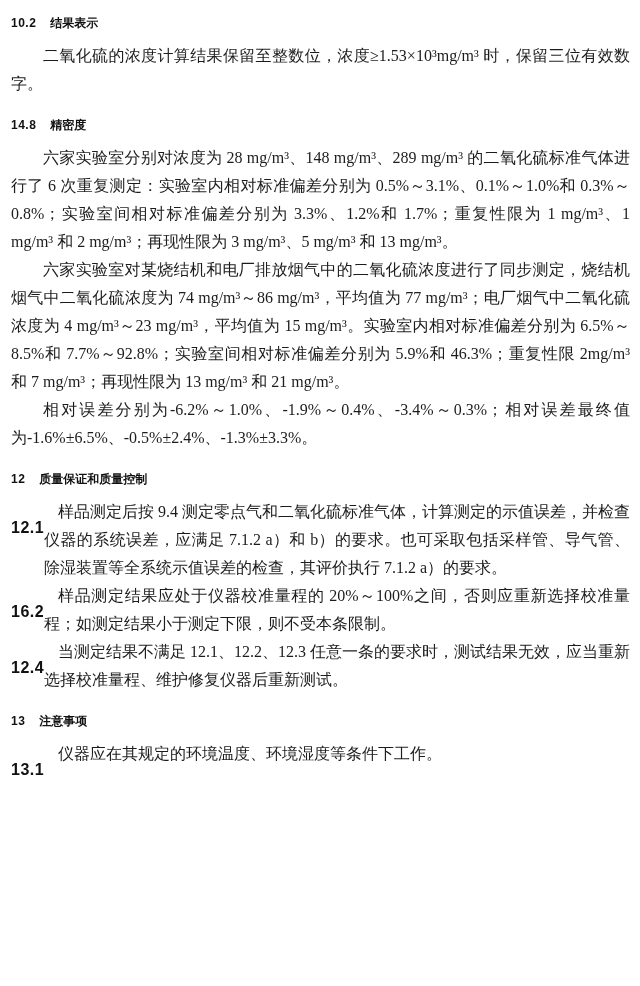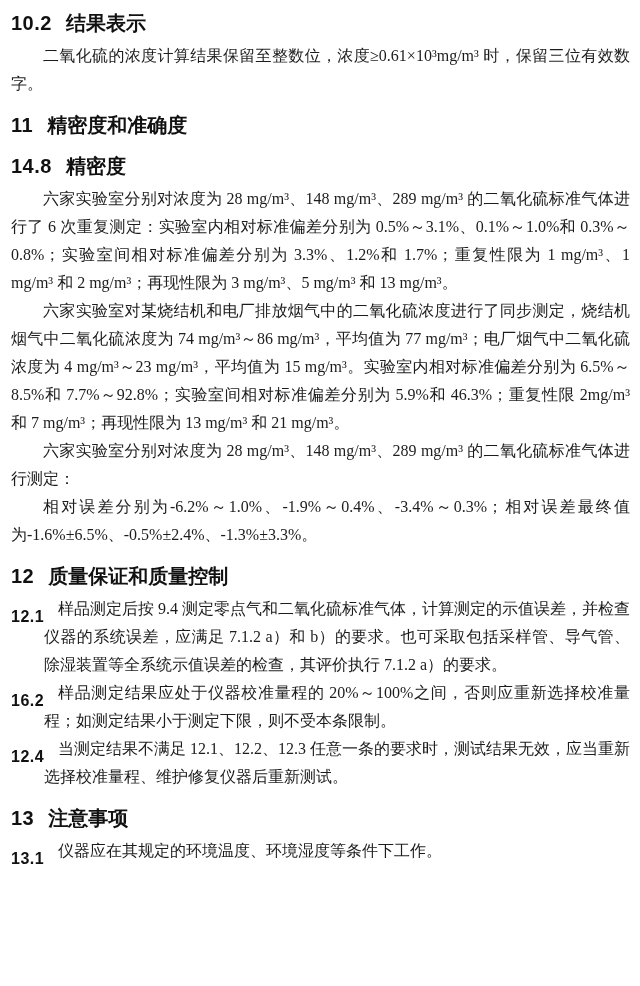--- a/index.html
+++ b/index.html
@@ -14,21 +14,21 @@
     padding: 9px 10px 0 11px;
     background: #ffffff;
     color: #1c1c1c;
     font-family: "Liberation Serif", "DejaVu Serif", serif;
     font-size: 16px;
     line-height: 28px;
     overflow: hidden;
   }
   .sec-heading {
     font-family: "Liberation Sans", "DejaVu Sans", sans-serif;
-    font-size: 20px;
+    font-size: 12px;
     font-weight: 700;
     line-height: 28px;
     margin: 13px 0 5px 0;
     color: #111111;
     white-space: nowrap;
   }
   .sec-heading:first-child {
     margin-top: 0;
   }
   .sec-heading .sec-num {
@@ -44,40 +44,38 @@
   .clause {
     position: relative;
     margin: 0;
     padding-left: 33px;
     text-indent: 14px;
     text-align: justify;
   }
   .clause .clause-num {
     position: absolute;
     left: 0;
-    top: 8px;
+    top: 16px;
     text-indent: 0;
     font-family: "Liberation Sans", "DejaVu Sans", sans-serif;
     font-weight: 700;
     letter-spacing: 0.5px;
     color: #111111;
   }
 </style>
 </head>
 <body>
 
 <div class="page">
   <div id="doc-blocks">
       <h2 class="sec-heading"><span class="sec-num">10.2</span><span>结果表示</span></h2>
-      <p class="para">二氧化硫的浓度计算结果保留至整数位，浓度≥0.61×10³mg/m³ 时，保留三位有效数字。</p>
-      <h2 class="sec-heading"><span class="sec-num">11</span><span>精密度和准确度</span></h2>
+      <p class="para">二氧化硫的浓度计算结果保留至整数位，浓度≥1.53×10³mg/m³ 时，保留三位有效数字。</p>
       <h2 class="sec-heading"><span class="sec-num">14.8</span><span>精密度</span></h2>
       <p class="para">六家实验室分别对浓度为 28 mg/m³、148 mg/m³、289 mg/m³ 的二氧化硫标准气体进行了 6 次重复测定：实验室内相对标准偏差分别为 0.5%～3.1%、0.1%～1.0%和 0.3%～0.8%；实验室间相对标准偏差分别为 3.3%、1.2%和 1.7%；重复性限为 1 mg/m³、1 mg/m³ 和 2 mg/m³；再现性限为 3 mg/m³、5 mg/m³ 和 13 mg/m³。</p>
       <p class="para">六家实验室对某烧结机和电厂排放烟气中的二氧化硫浓度进行了同步测定，烧结机烟气中二氧化硫浓度为 74 mg/m³～86 mg/m³，平均值为 77 mg/m³；电厂烟气中二氧化硫浓度为 4 mg/m³～23 mg/m³，平均值为 15 mg/m³。实验室内相对标准偏差分别为 6.5%～8.5%和 7.7%～92.8%；实验室间相对标准偏差分别为 5.9%和 46.3%；重复性限 2mg/m³ 和 7 mg/m³；再现性限为 13 mg/m³ 和 21 mg/m³。</p>
-      <p class="para">六家实验室分别对浓度为 28 mg/m³、148 mg/m³、289 mg/m³ 的二氧化硫标准气体进行测定：</p>
       <p class="para">相对误差分别为-6.2%～1.0%、-1.9%～0.4%、-3.4%～0.3%；相对误差最终值为-1.6%±6.5%、-0.5%±2.4%、-1.3%±3.3%。</p>
       <h2 class="sec-heading"><span class="sec-num">12</span><span>质量保证和质量控制</span></h2>
       <div class="clause"><span class="clause-num">12.1</span><span>样品测定后按 9.4 测定零点气和二氧化硫标准气体，计算测定的示值误差，并检查仪器的系统误差，应满足 7.1.2 a）和 b）的要求。也可采取包括采样管、导气管、除湿装置等全系统示值误差的检查，其评价执行 7.1.2 a）的要求。</span></div>
       <div class="clause"><span class="clause-num">16.2</span><span>样品测定结果应处于仪器校准量程的 20%～100%之间，否则应重新选择校准量程；如测定结果小于测定下限，则不受本条限制。</span></div>
       <div class="clause"><span class="clause-num">12.4</span><span>当测定结果不满足 12.1、12.2、12.3 任意一条的要求时，测试结果无效，应当重新选择校准量程、维护修复仪器后重新测试。</span></div>
       <h2 class="sec-heading"><span class="sec-num">13</span><span>注意事项</span></h2>
       <div class="clause"><span class="clause-num">13.1</span><span>仪器应在其规定的环境温度、环境湿度等条件下工作。</span></div>
     </div>
 </div>
 

